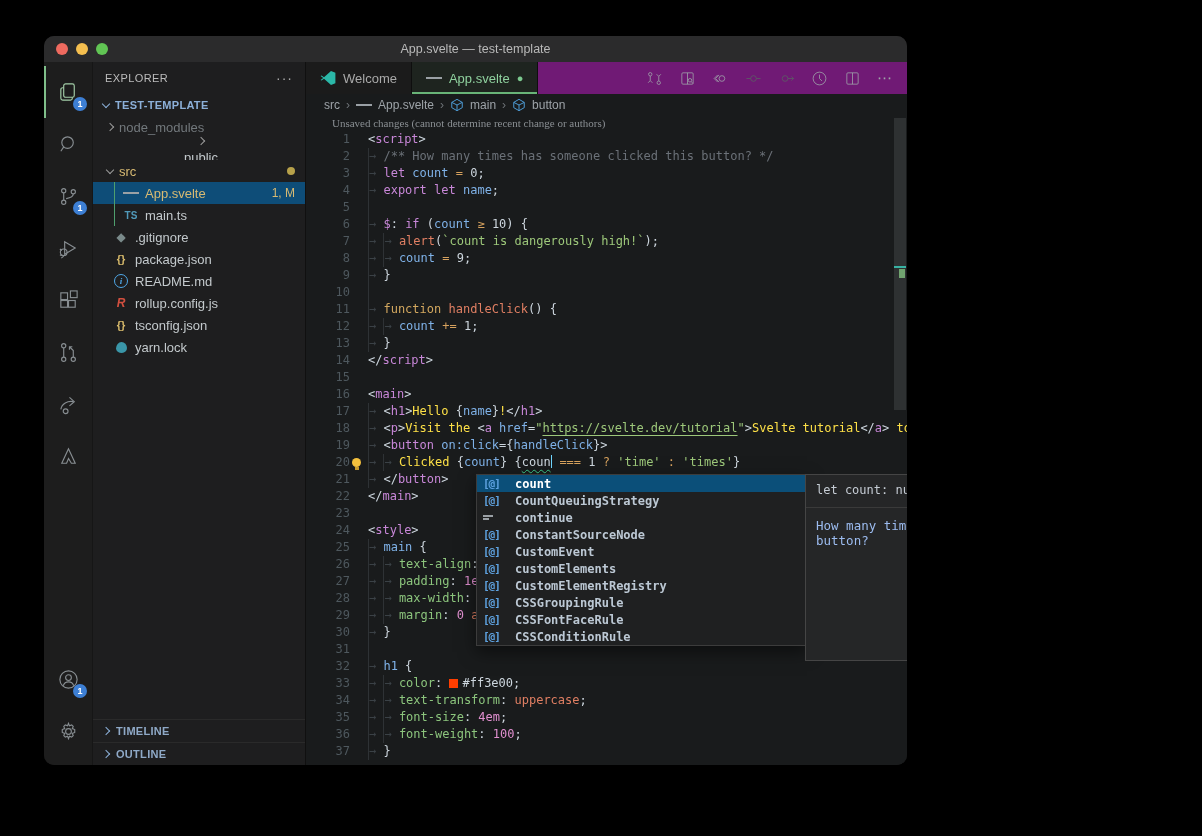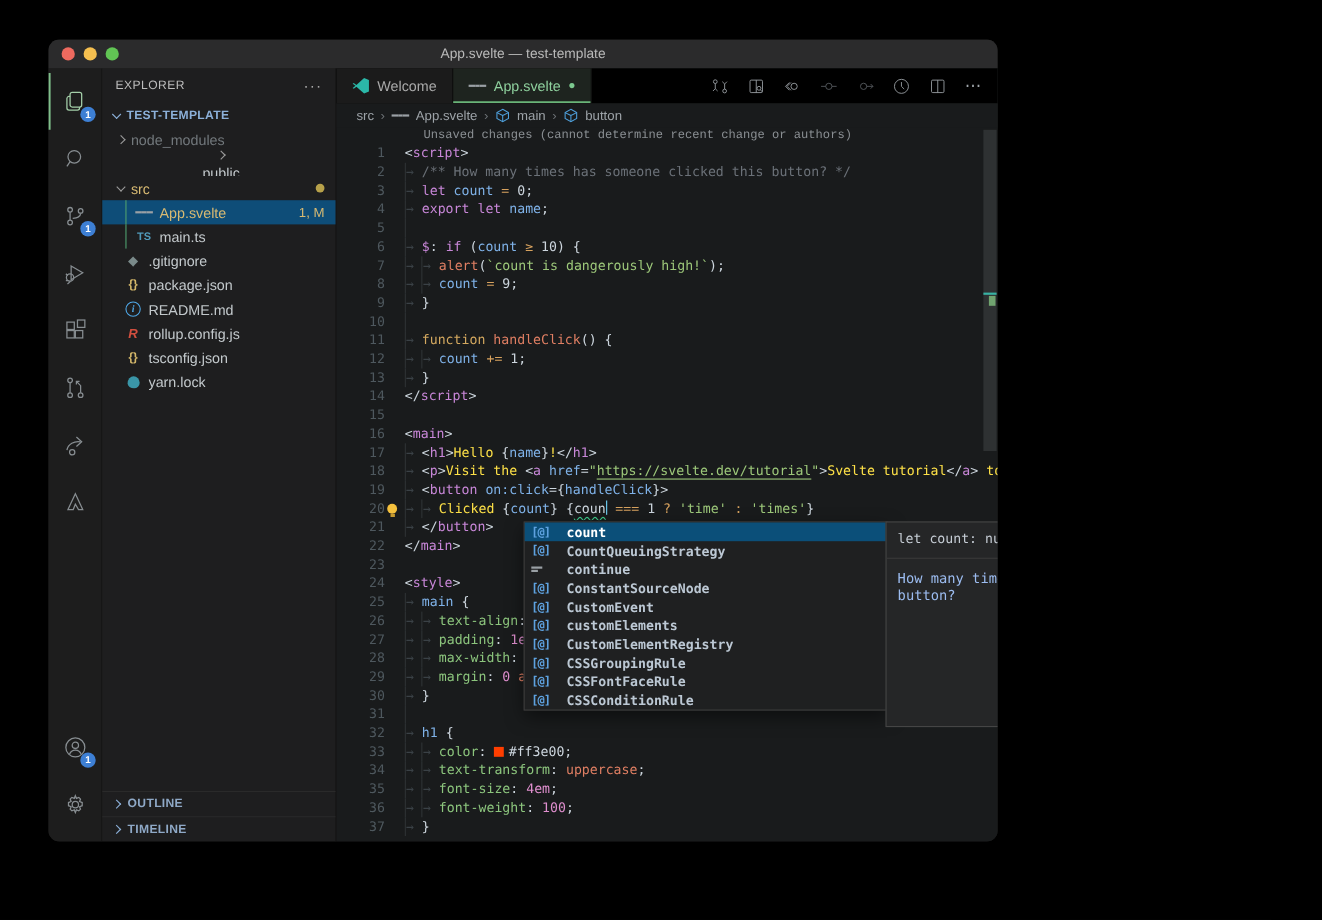--- a/index.html
+++ b/index.html
@@ -55,37 +55,37 @@
   .fi-info{color:#4fa8e8;}
   .fi-info b{display:inline-block;width:12px;height:12px;border:1px solid #4fa8e8;border-radius:50%;
              font:italic 700 9px "Liberation Serif",serif;line-height:12px;text-align:center;}
   .fi-rollup{color:#d24f3f;font-weight:700;font-style:italic;font-size:12px;}
   .fi-yarn{width:11px;height:11px;background:#3a96a8;border-radius:50% 50% 46% 54%/60% 55% 45% 40%;}
   .sb-sections{margin-top:auto;flex:none;}
   .sb-sec{height:22px;display:flex;align-items:center;gap:7px;padding-left:10px;border-top:1px solid #2a2a2a;
           font-size:11px;font-weight:700;color:#8fa9c7;letter-spacing:.3px;}
   
   .editor{flex:1;display:flex;flex-direction:column;min-width:0;background:#191b1c;}
-  .tabstrip{height:32px;background:#000000;display:flex;flex:none;align-items:stretch;}
+  .tabstrip{height:32px;background:#701a75;display:flex;flex:none;align-items:stretch;}
   .tab{display:flex;align-items:center;gap:7px;padding:0 14px;font-size:13px;color:#a9a9a9;
        background:#1b1b1b;border-right:1px solid #0e0e0e;}
   .tab.active{background:#1e241f;color:#8fd19e;box-shadow:inset 0 -2px 0 #69b478;}
   .tab .mdot{color:#7cc98f;font-size:11px;}
   .tab-actions{margin-left:auto;display:flex;align-items:center;gap:16px;padding-right:14px;color:#a0a6ab;}
   .tab-actions .ic{display:flex;align-items:center;justify-content:center;}
   .tab-actions svg{width:17px;height:17px;stroke:currentColor;fill:none;stroke-width:1.1;}
   .tab-actions .dim{color:#5a5f63;}
   .vsl{width:16px;height:16px;}
   .breadcrumb{height:22px;display:flex;align-items:center;gap:6px;padding-left:18px;font-size:12px;color:#9da3a8;flex:none;background:#191b1c;}
   .breadcrumb .sep{color:#6d7276;font-size:12px;}
   .bc-ic{display:flex;align-items:center;}
   .cube{width:14px;height:14px;stroke:#4fa0dc;fill:none;stroke-width:1.1;}
   
   #code-area{flex:1;position:relative;overflow:hidden;font-family:"DejaVu Sans Mono",monospace;font-size:12px;}
-  .annotation{height:15px;line-height:15px;margin-left:79px;font-family:Liberation Mono, monospace;
+  .annotation{height:15px;line-height:15px;margin-left:26px;font-family:Liberation Serif, serif;
               font-size:11px;color:#8a8f93;}
   .code-line{display:flex;height:17px;line-height:17px;white-space:pre;}
   .gutter{width:44px;padding-right:12px;text-align:right;color:#4e585e;flex:none;position:relative;}
   .line-content{margin-left:6px;}
   .tab-ind{display:inline-block;width:2ch;color:#3a4146;border-left:1px solid #2e3235;}
   .tab-ind.noarrow{color:transparent;}
   .tk.pun{color:#cdd6de;} .tk.kw{color:#c887d8;} .tk.tag{color:#c887d8;} .tk.var{color:#7fb2e8;}
   .tk.num{color:#cdd6de;} .tk.op{color:#d7a25e;} .tk.str{color:#9dc87a;} .tk.cmt{color:#6b7178;}
   .tk.fn{color:#e07f63;} .tk.kwy{color:#d3a85f;} .tk.attr{color:#7fb2e8;}
   .tk.txt{color:#fde047;font-weight:400;}
@@ -273,25 +273,25 @@
             <div class="trow" style="padding-left: 20px;">
               <span class="fi">
                 <span class="fi-yarn"></span>
               </span>
               <span class="lbl">yarn.lock</span>
             </div>
           </div>
         <div class="sb-sections" id="sb-sections">
             <div class="sb-sec">
               <span class="chev closed blue"></span>
-              <span>OUTLINE</span>
+              <span>TIMELINE</span>
             </div>
             <div class="sb-sec">
               <span class="chev closed blue"></span>
-              <span>TIMELINE</span>
+              <span>OUTLINE</span>
             </div>
           </div>
       </div>
 
       <div class="editor">
         <div class="tabstrip">
           <div class="tab">
             <svg class="vsl" viewBox="0 0 16 16">
                 <path d="M11 1 4 7.2 1.6 5.4l-1 .7L3.2 8 .6 9.9l1 .7L4 8.8 11 15l4.4-1.8V2.8z" fill="#2bb8a8"></path>
               </svg>

